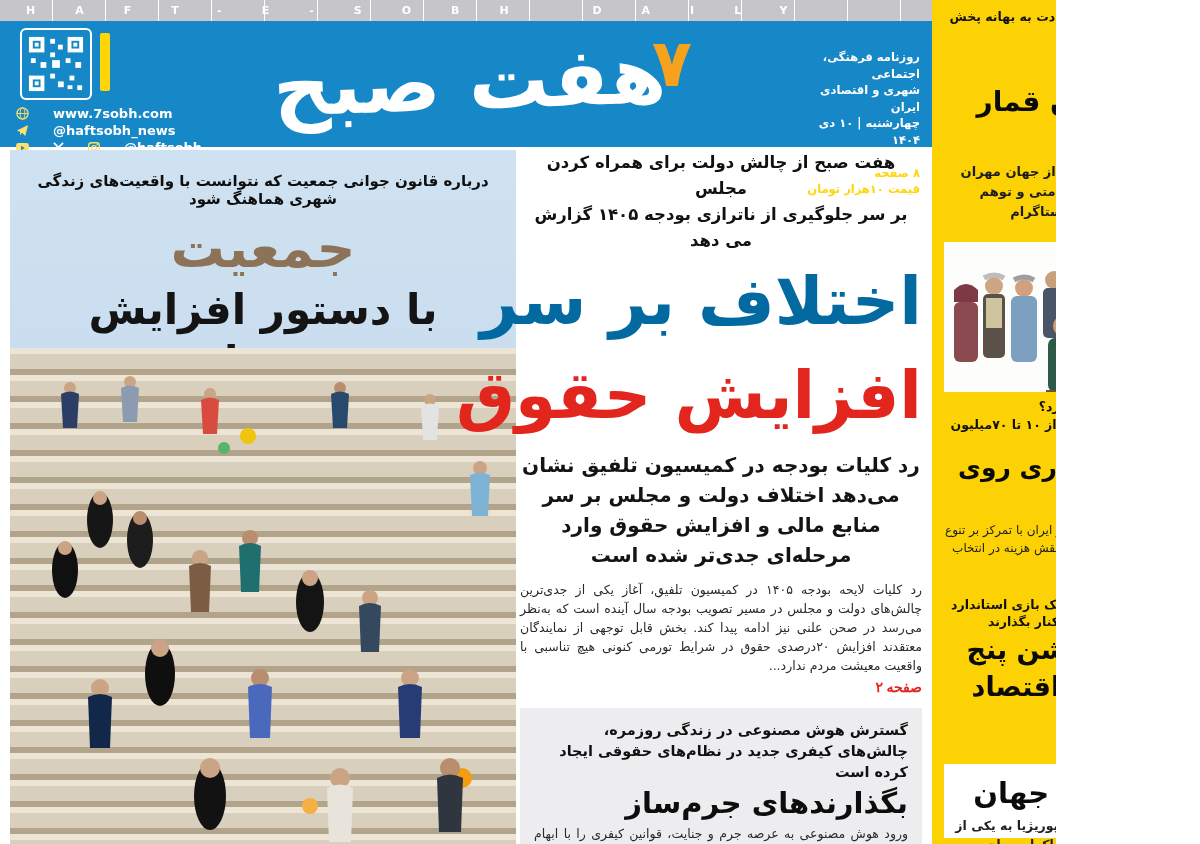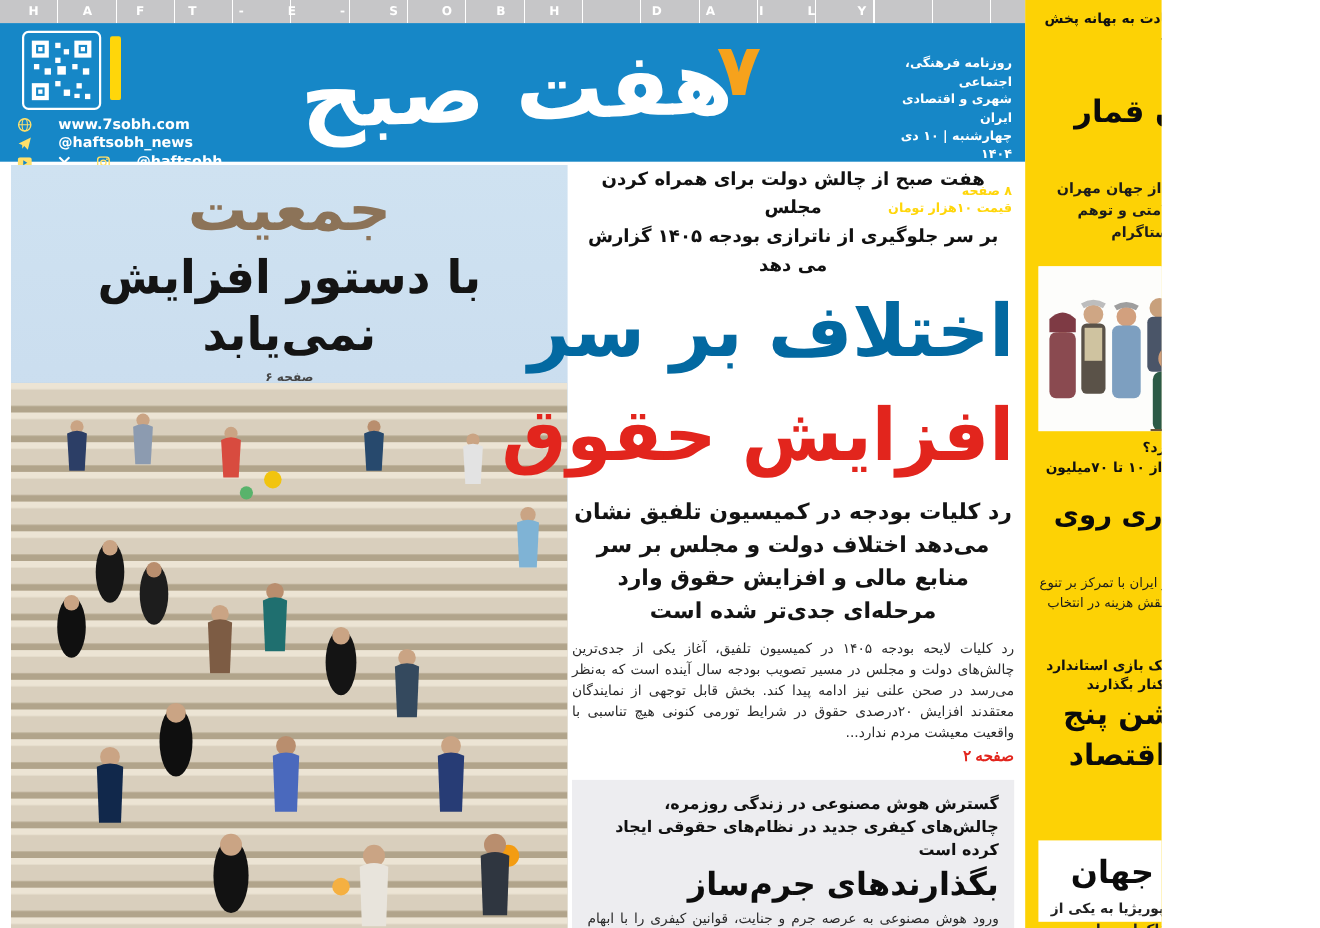--- a/index.html
+++ b/index.html
@@ -165,20 +165,21 @@
       <div>روزنامه فرهنگی، اجتماعی</div>
       <div>شهری و اقتصادی ایران</div>
       <div>چهارشنبه | ۱۰ دی ۱۴۰۴</div>
       <div>شماره ۴۲۳۸</div>
       <div class="yellow">۸ صفحه</div>
       <div class="yellow">قیمت ۱۰هزار تومان</div>
     </div>
   </div>
 
   <div class="left-feature">
+    <div class="kicker">درباره قانون جوانی جمعیت که نتوانست با واقعیت‌های زندگی شهری هماهنگ شود</div>
     <div class="lf-h1">جمعیت</div>
     <div class="lf-h2">با دستور افزایش نمی‌یابد</div>
     <div class="lf-ref">صفحه ۶</div>
     <svg class="crowd" viewBox="0 0 506 496">
       <defs>
         <pattern id="stairs" width="506" height="27" patternUnits="userSpaceOnUse">
           <rect width="506" height="27" fill="#d9cfbd"></rect>
           <rect y="0" width="506" height="6" fill="#ece4d4"></rect>
           <rect y="21" width="506" height="6" fill="#b1a48b"></rect>
         </pattern>

